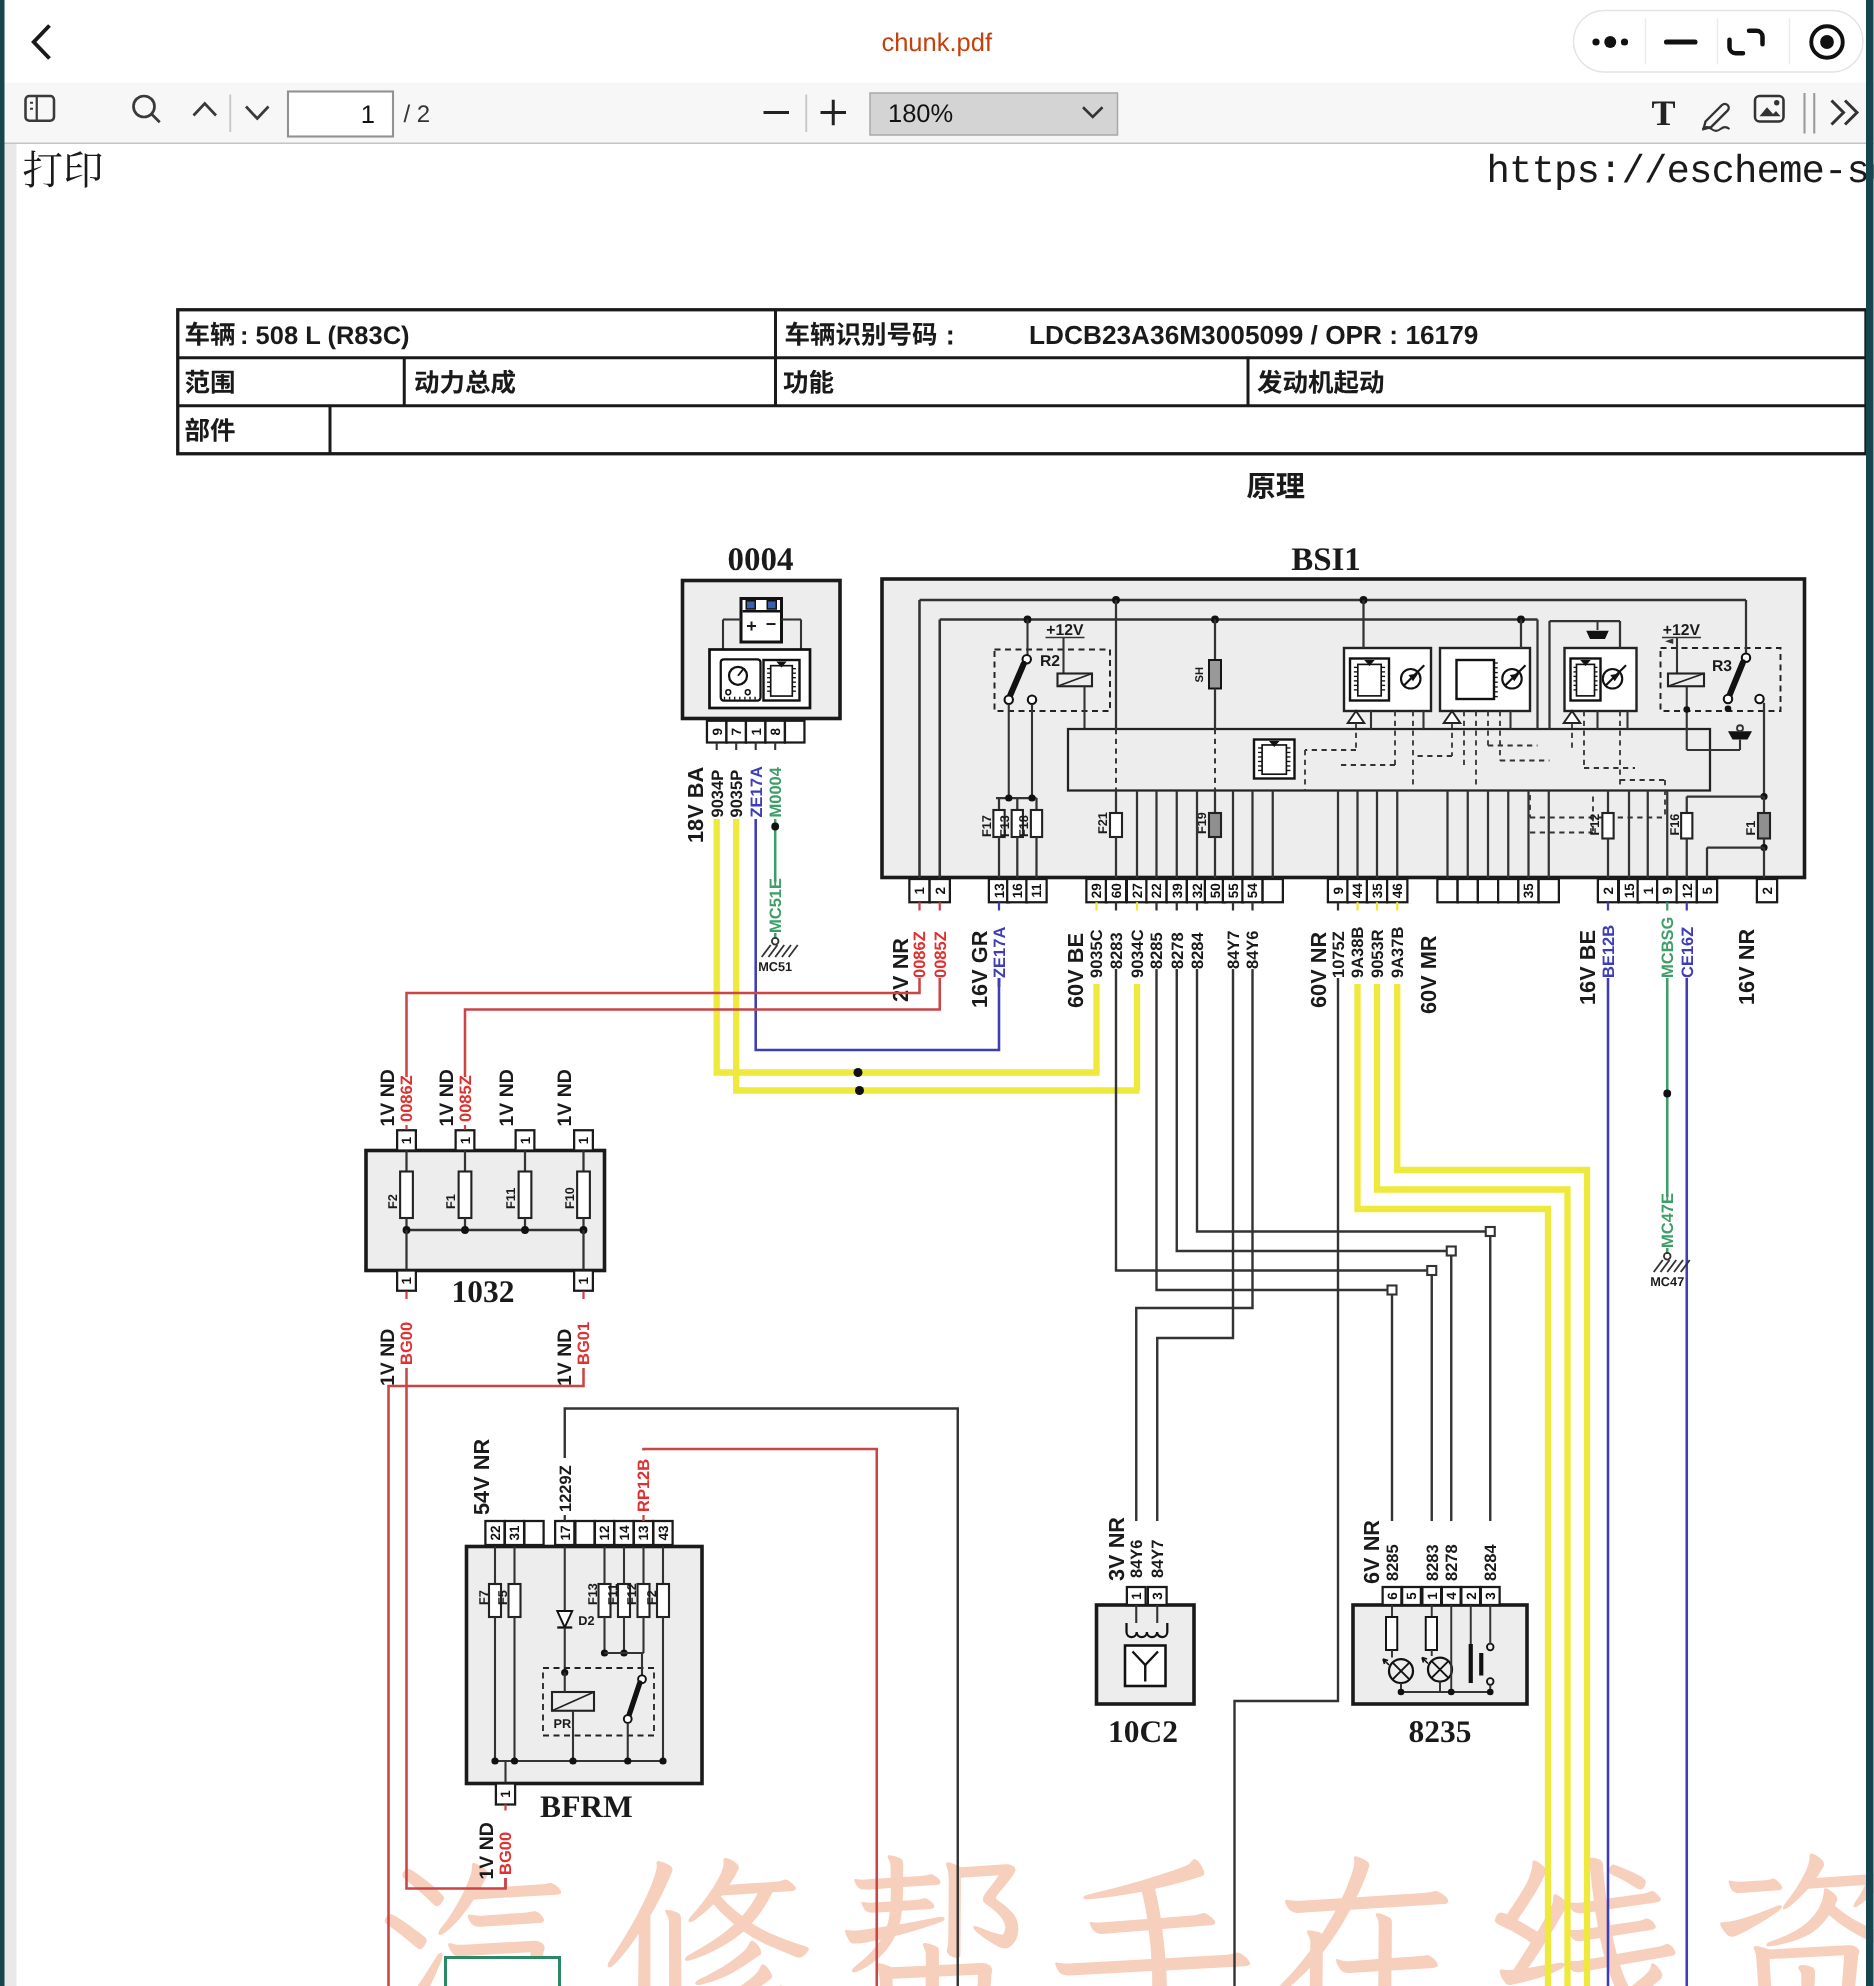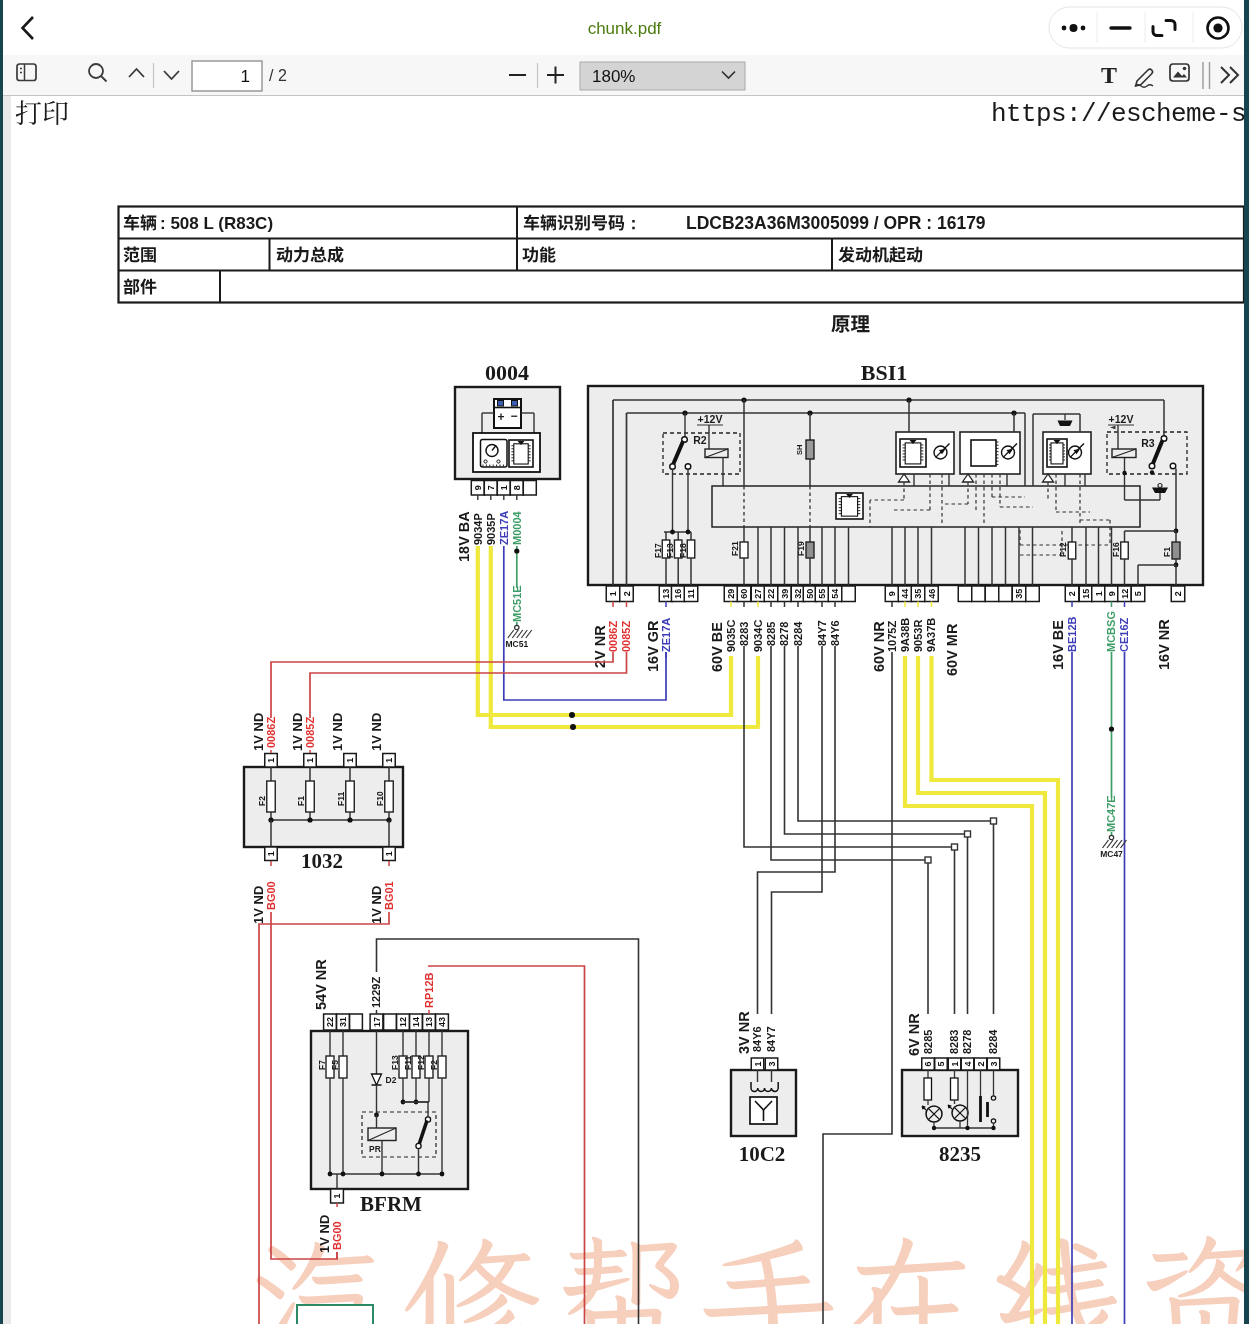--- a/index.html
+++ b/index.html
@@ -1,20 +1,20 @@
 <!DOCTYPE html>
 <html><head><meta charset="utf-8"><style>
 *{margin:0;padding:0;box-sizing:border-box}
 body{width:1249px;height:1324px;overflow:hidden;background:#fff;font-family:"Liberation Sans",sans-serif;position:relative}
 #tb1{position:absolute;left:0;top:0;width:1249px;height:55px;background:#fff;z-index:20}
 #tb2{position:absolute;left:0;top:55px;width:1249px;height:41px;background:#f7f7f7;border-bottom:1px solid #c4c4c4;z-index:20}
 #gut{position:absolute;left:2px;top:96px;width:9px;height:1228px;background:#e9e9e9;z-index:22}
 #edgeL{position:absolute;left:0;top:0;width:2.5px;height:1324px;background:#17454f;z-index:30}
 #edgeR{position:absolute;right:0;top:0;width:5px;height:1324px;background:#17454f;z-index:30}
-.ttl{position:absolute;top:19px;left:0;width:1249px;text-align:center;font-size:17px;color:#4d7c0f}
+.ttl{position:absolute;top:19px;left:0;width:1249px;text-align:center;font-size:17px;color:#c2410c}
 svg{display:block}
 #main{position:absolute;left:0;top:0;z-index:5}
 </style></head>
 <body>
 <svg id="main" width="1249" height="1324" viewBox="0 0 1249 1324">
 <g transform="translate(248.0,1352.0)" fill="#f6cfbd">
       <path transform="translate(0.0,0) scale(0.14000,-0.14000)" d="M129 -29H132Q145 -29 153.0 -17.0Q161 -5 174 16Q221 91 262.0 170.0Q303 249 330 319Q336 336 336 346Q336 358 329 358Q317 358 302 332Q262 267 212.5 192.5Q163 118 113 49Q106 39 96.5 30.5Q87 22 77 16Q68 12 68 6Q68 -2 81.0 -10.0Q94 -18 108.5 -23.0Q123 -28 129 -29ZM972 118V129Q972 159 963 159Q952 159 942 122Q928 73 919.5 45.5Q911 18 906.5 6.0Q902 -6 900.0 -8.5Q898 -11 896 -11Q895 -11 891 -9Q868 8 852.5 37.5Q837 67 827.5 103.0Q818 139 814.0 173.5Q810 208 810 235Q810 264 812.5 294.5Q815 325 816 355Q817 363 819.5 370.0Q822 377 822 384Q822 394 813.5 401.0Q805 408 795.0 412.0Q785 416 780 416H773L437 397H421Q409 397 399.0 398.0Q389 399 380 402Q376 404 373.0 404.0Q370 404 368 404Q362 404 362 399Q362 391 370.5 375.0Q379 359 388 350Q396 342 418 342Q423 342 428.5 342.5Q434 343 440 343L755 361Q752 309 752 258Q752 162 768.5 96.5Q785 31 810.5 -8.5Q836 -48 864.0 -66.0Q892 -84 914 -84Q943 -84 951 -47Q959 -4 965.0 41.5Q971 87 972 118ZM228 375Q237 375 244.5 384.5Q252 394 256.5 404.0Q261 414 261 417Q261 427 245 439Q243 441 228.5 451.5Q214 462 193.0 477.5Q172 493 150.0 508.0Q128 523 110.5 533.0Q93 543 86 543Q77 543 68.5 530.0Q60 517 60 509Q60 499 75 490Q107 468 140.5 442.0Q174 416 207 387Q214 382 219.0 378.5Q224 375 228 375ZM538 483 798 500Q806 501 813.0 504.0Q820 507 820 514Q820 520 812.0 530.0Q804 540 793.0 548.5Q782 557 772 557Q769 557 763 555Q745 551 725 549L521 535H512Q502 535 491.0 536.5Q480 538 470 539Q468 540 464 540Q456 540 456 533Q456 531 456.5 528.5Q457 526 458 523Q470 495 484.5 488.5Q499 482 514 482Q519 482 525.0 482.0Q531 482 538 483ZM288 593Q301 580 309.0 580.0Q317 580 325.0 588.5Q333 597 338.5 607.0Q344 617 344 620Q344 625 328.5 641.0Q313 657 289.5 677.0Q266 697 241.5 715.5Q217 734 197.5 746.5Q178 759 171 759Q161 759 152.5 747.5Q144 736 144.0 727.0Q144 718 157 708Q188 684 223.5 653.0Q259 622 288 593ZM485 612 878 635Q888 636 894.5 638.5Q901 641 901 648Q901 654 892.0 664.0Q883 674 871.0 682.5Q859 691 851 691Q846 691 843 690Q833 687 825.0 686.0Q817 685 806 684L517 665Q534 698 541.0 711.5Q548 725 549.5 729.5Q551 734 551 737Q551 748 535.5 759.5Q520 771 503.5 779.0Q487 787 484 787Q476 787 476 775V765Q476 744 462.0 707.0Q448 670 426.0 627.5Q404 585 379.5 546.5Q355 508 335 484Q316 462 316 450Q316 443 323 443Q336 443 363.5 466.5Q391 490 424.0 529.0Q457 568 485 612Z"></path>
     </g>
 <g transform="translate(402.0,1352.0)" fill="#f6cfbd">
       <path transform="translate(0.0,0) scale(0.14000,-0.14000)" d="M886 135Q888 137 889.5 139.0Q891 141 891 145Q891 154 883.0 168.0Q875 182 864.5 192.5Q854 203 847 203Q838 203 835 191Q829 171 815 159Q733 89 635.5 36.5Q538 -16 420 -57Q391 -67 391 -78Q391 -87 411 -87Q415 -87 420.0 -86.5Q425 -86 430 -85Q525 -65 603.0 -34.5Q681 -4 750.0 38.5Q819 81 886 135ZM749 291Q743 272 719.5 250.0Q696 228 663.0 206.0Q630 184 595.0 165.0Q560 146 530.0 131.5Q500 117 483 109Q453 96 453 83Q453 75 469 75Q477 75 507.5 83.0Q538 91 584.0 109.0Q630 127 686.0 158.0Q742 189 800 235Q805 238 805 246Q805 252 798.0 265.5Q791 279 781.0 291.0Q771 303 761 303Q754 303 749 291ZM697 405Q690 383 661.0 357.5Q632 332 594.5 307.5Q557 283 522.0 264.5Q487 246 469 237Q439 224 439 212Q439 205 453 205Q465 205 478 209Q562 231 623.5 266.5Q685 302 748 349Q753 352 753 360Q753 372 744.5 385.0Q736 398 725.5 407.0Q715 416 709 416Q702 416 697 405ZM314 504 315 180Q315 143 308 112Q308 111 307.5 109.5Q307 108 307 107Q307 95 320.0 87.0Q333 79 346 75L358 71Q374 71 374 90L371 521Q371 535 366.0 542.0Q361 549 341 555Q315 563 305 563Q296 563 296 557Q296 554 299 549Q314 525 314 504ZM565 631 736 642Q723 613 703.0 584.5Q683 556 663 533Q638 552 613.0 573.5Q588 595 561 626ZM170 449 166 14Q166 -1 164.5 -14.0Q163 -27 161 -40Q160 -44 160 -50Q160 -64 169.0 -73.5Q178 -83 189.5 -87.0Q201 -91 208 -91Q226 -91 226 -72V534Q253 582 280.0 636.0Q307 690 328 742Q331 748 331 754Q331 765 321.0 772.5Q311 780 298.0 785.0Q285 790 275 792L265 795Q254 795 254 786Q254 785 254.5 784.5Q255 784 255 782Q256 778 256 769Q256 748 232.5 687.0Q209 626 160.0 533.5Q111 441 33 324Q22 307 22.0 298.0Q22 289 30 289Q41 289 61.0 309.5Q81 330 103.5 358.5Q126 387 144.5 412.5Q163 438 170 449ZM807 646 891 651Q903 652 911.0 654.5Q919 657 919 664Q919 669 910.5 679.0Q902 689 890.0 698.0Q878 707 868 707Q864 707 861.5 706.0Q859 705 856 704Q844 700 832.0 698.0Q820 696 806 695L602 682Q627 720 637.5 741.0Q648 762 648 763Q648 774 635.5 784.5Q623 795 608.0 802.5Q593 810 585 810Q573 810 573 799V797Q574 793 574.0 790.0Q574 787 574 783Q574 764 560.5 734.0Q547 704 524.5 669.0Q502 634 475.0 599.0Q448 564 421 534Q407 519 407 510Q407 504 413 504Q422 504 440 516Q488 549 526 589Q550 561 575.0 538.0Q600 515 624 494Q575 448 521.0 414.5Q467 381 406 346Q389 336 389 327Q389 320 399 320Q407 320 435.5 329.0Q464 338 504.0 356.0Q544 374 587.5 400.0Q631 426 669 460Q724 420 785.5 393.5Q847 367 917 339Q925 335 934.0 335.0Q943 335 954.0 343.0Q965 351 972.5 360.5Q980 370 980 376Q980 383 970 387Q889 413 826.0 438.5Q763 464 709 499Q736 529 762.0 567.0Q788 605 807 646Z"></path>

